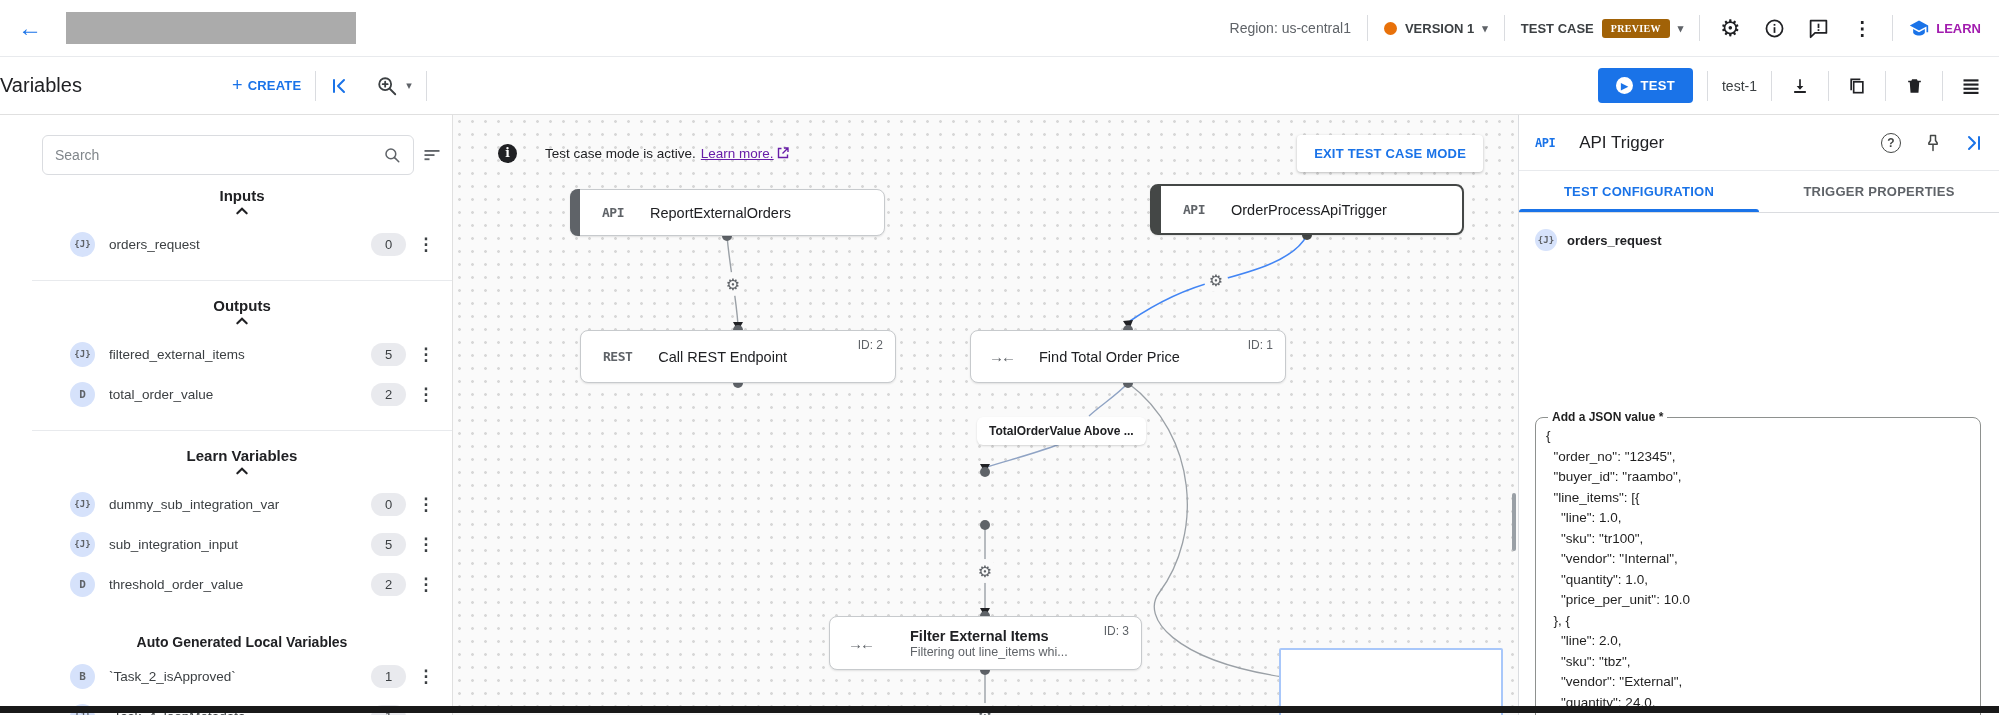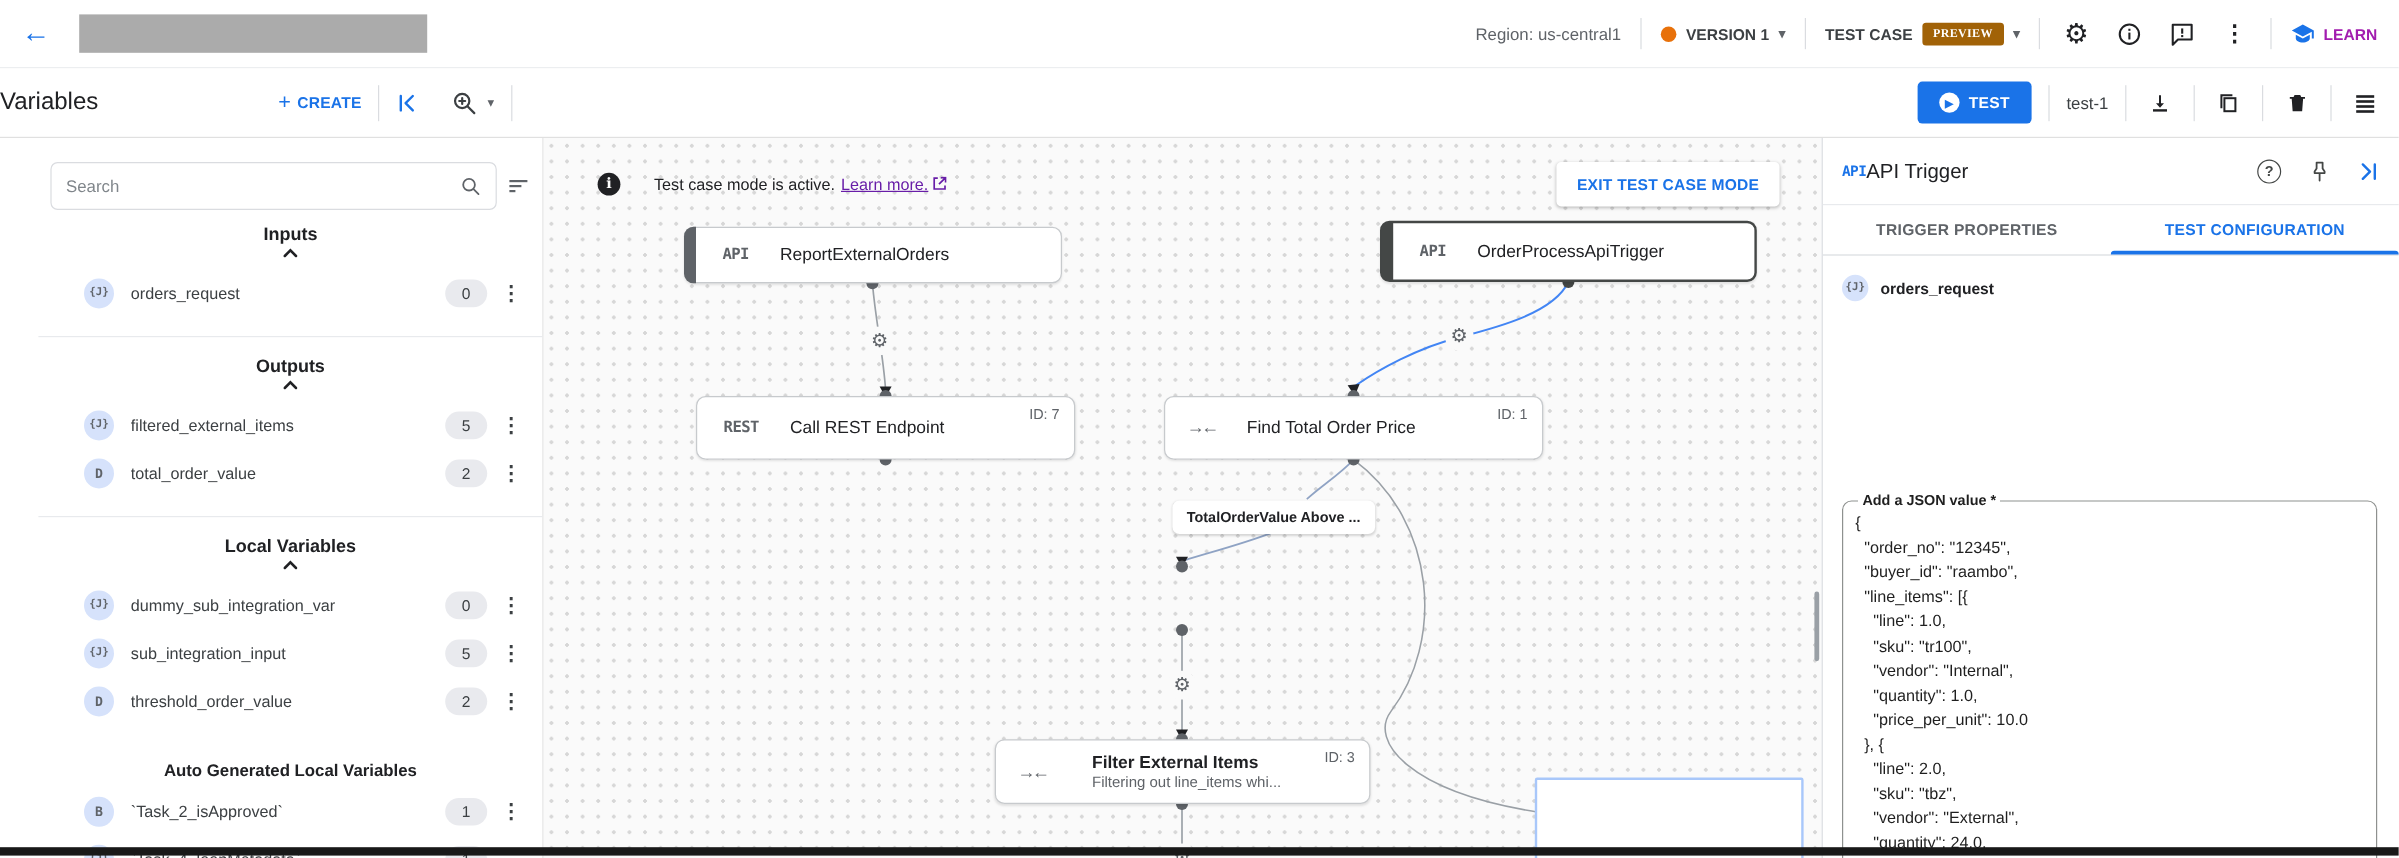--- a/index.html
+++ b/index.html
@@ -112,21 +112,21 @@
   .canvas-scroll { position:absolute; right:2px; top:378px; width:4px; height:58px;
     background:#9aa0a6; border-radius:2px; }
 
   
   .panel { position:absolute; left:1518px; top:115px; width:481px; height:600px; background:#fff;
     border-left:1px solid #dadce0; }
   .panel-header { height:56px; display:flex; align-items:center; padding:0 16px;
     border-bottom:1px solid #e8eaed; }
   .panel-badge { font-family:"DejaVu Sans Mono", monospace; font-weight:bold; font-size:12px;
     color:#1a73e8; letter-spacing:-0.5px; }
-  .panel-title { font-size:17px; color:#202124; margin-left:0; }
+  .panel-title { font-size:17px; color:#202124; margin-left:24px; }
   .panel-hicons { margin-left:auto; display:flex; align-items:center; gap:22px; }
   .help-circ { width:20px; height:20px; border-radius:50%; border:1.6px solid #444746; color:#444746;
     font-size:12px; font-weight:bold; display:flex; align-items:center; justify-content:center; cursor:pointer; }
   .tabs { display:flex; border-bottom:1px solid #dadce0; height:42px; }
   .tab { flex:1; display:flex; align-items:center; justify-content:center; font-size:13px;
     font-weight:bold; color:#5f6368; letter-spacing:.25px; cursor:pointer; position:relative; }
   .tab.active { color:#1a73e8; }
   .tab.active::after { content:""; position:absolute; left:0; right:0; bottom:0; height:3px;
     background:#1a73e8; border-radius:3px 3px 0 0; }
   .panel-section-head { display:flex; align-items:center; justify-content:space-between;
@@ -304,21 +304,21 @@
     <div class="var-row">
       <span class="var-icon letter">D</span>
       <span class="var-name">total_order_value</span>
       <span class="count-pill">2</span>
       <span class="row-kebab">⋮</span>
     </div>
 
     <div class="side-divider"></div>
 
     <div class="section-head">
-      <span class="section-title">Local Variables</span>
+      <span class="section-title">Learn Variables</span>
       <svg class="ic" width="14" height="14" viewBox="0 0 12 12" fill="none" stroke="#202124" stroke-width="1.8" stroke-linecap="round">
           <path d="M2 8l4-4 4 4"></path>
         </svg>
     </div>
     <div class="var-row">
       <span class="var-icon">{J}</span>
       <span class="var-name">dummy_sub_integration_var</span>
       <span class="count-pill">0</span>
       <span class="row-kebab">⋮</span>
     </div>
@@ -405,21 +405,21 @@
     </div>
 
     <div class="node trigger-node selected" style="left:697px; top:69px; width:314px; height:51px;">
       <span class="node-badge">API</span>
       <span class="node-title">OrderProcessApiTrigger</span>
     </div>
 
     <div class="node" style="left:127px; top:215px; width:316px; height:53px;">
       <span class="node-badge">REST</span>
       <span class="node-title">Call REST Endpoint</span>
-      <span class="node-id">ID: 7</span>
+      <span class="node-id">ID: 2</span>
     </div>
 
     <div class="node" style="left:517px; top:215px; width:316px; height:53px;">
       <span class="map-icon">→←</span>
       <span class="node-title">Find Total Order Price</span>
       <span class="node-id">ID: 1</span>
     </div>
 
     <div class="edge-label" style="left:524px; top:302px;">TotalOrderValue Above ...</div>
 
@@ -456,22 +456,22 @@
         </span>
         <span>
           <svg class="ic" width="18" height="18" viewBox="0 0 18 18" fill="none" stroke="#1a73e8" stroke-width="2" stroke-linecap="round" stroke-linejoin="round">
               <path d="M14 3v12M4 3l6 6-6 6"></path>
             </svg>
         </span>
       </div>
     </div>
 
     <div class="tabs">
+      <div class="tab active">TEST CONFIGURATION</div>
       <div class="tab">TRIGGER PROPERTIES</div>
-      <div class="tab active">TEST CONFIGURATION</div>
     </div>
 
 
     <div class="panel-var-row">
       <span class="var-icon" style="width:22px;height:22px;">{J}</span>
       <span class="panel-var-name">orders_request</span>
     </div>
 
     <fieldset class="json-fieldset">
       <legend>Add a JSON value *</legend>

